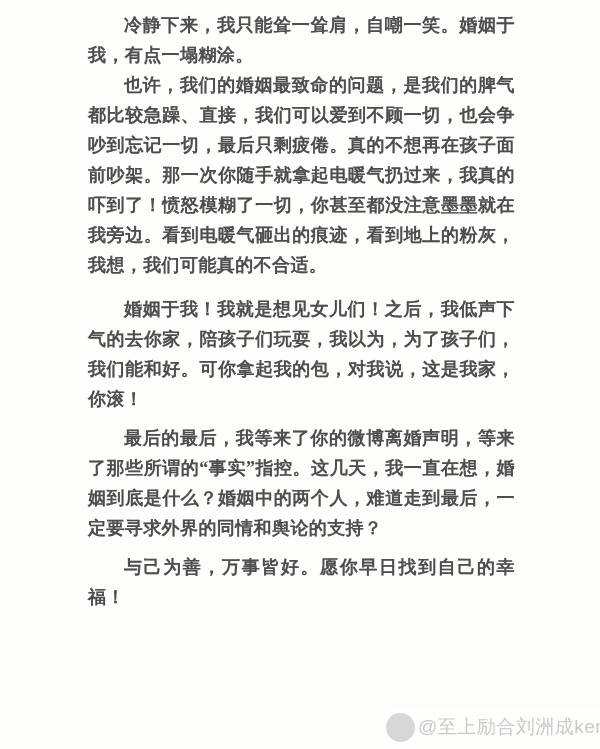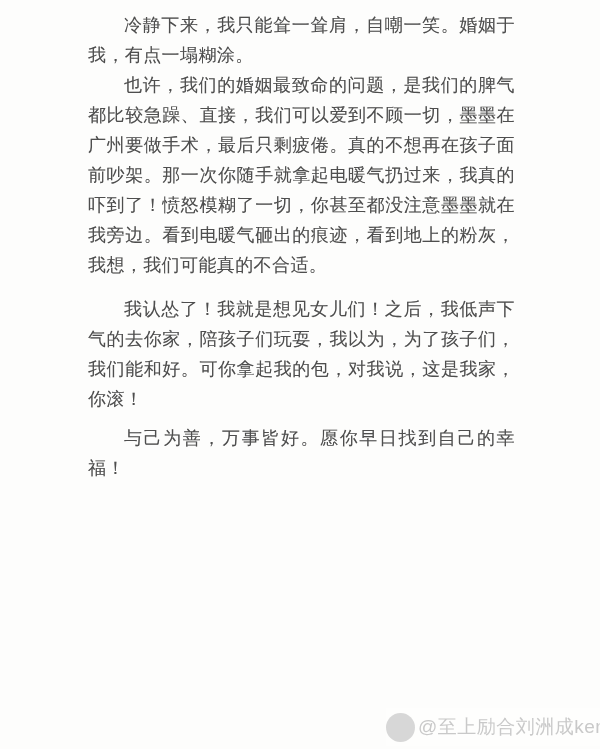--- a/index.html
+++ b/index.html
@@ -23,20 +23,21 @@
     line-height: 30px;
     letter-spacing: 0.4px;
     color: #4e4e4e;
     text-align: justify;
     text-justify: inter-ideograph;
   }
   .letter p {
     margin: 0;
     text-indent: 2em;
     text-shadow: 0 0 0.5px rgba(100,100,100,0.35);
+    font-weight: bold;
   }
   .letter p.gap-lg { margin-top: 18px; }
   .letter p.gap-md { margin-top: 14px; }
   .letter p.gap-sm { margin-top: 9px; }
 
   .watermark {
     position: absolute;
     left: 386px;
     top: 708px;
     height: 38px;
@@ -60,21 +61,22 @@
     color: rgba(198,198,198,0.95);
     white-space: nowrap;
     letter-spacing: 0.5px;
   }
 </style>
 </head>
 <body>
 
 <div class="letter">
   <p>冷静下来，我只能耸一耸肩，自嘲一笑。婚姻于我，有点一塌糊涂。</p>
-  <p>也许，我们的婚姻最致命的问题，是我们的脾气都比较急躁、直接，我们可以爱到不顾一切，墨墨在广州要做手术，最后只剩疲倦。真的不想再在孩子面前吵架。那一次你随手就拿起电暖气扔过来，我真的吓到了！愤怒模糊了一切，你甚至都没注意墨墨就在我旁边。看到电暖气砸出的痕迹，看到地上的粉灰，我想，我们可能真的不合适。</p>
-  <p class="gap-md">我认怂了！我就是想见女儿们！之后，我低声下气的去你家，陪孩子们玩耍，我以为，为了孩子们，我们能和好。可你拿起我的包，对我说，这是我家，你滚！</p>
+  <p>也许，我们的婚姻最致命的问题，是我们的脾气都比较急躁、直接，我们可以爱到不顾一切，也会争吵到忘记一切，最后只剩疲倦。真的不想再在孩子面前吵架。那一次你随手就拿起电暖气扔过来，我真的吓到了！愤怒模糊了一切，你甚至都没注意墨墨就在我旁边。看到电暖气砸出的痕迹，看到地上的粉灰，我想，我们可能真的不合适。</p>
+  <p class="gap-md">婚姻于我！我就是想见女儿们！之后，我低声下气的去你家，陪孩子们玩耍，我以为，为了孩子们，我们能和好。可你拿起我的包，对我说，这是我家，你滚！</p>
+  <p class="gap-sm">最后的最后，我等来了你的微博离婚声明，等来了那些所谓的“事实”指控。这几天，我一直在想，婚姻到底是什么？婚姻中的两个人，难道走到最后，一定要寻求外界的同情和舆论的支持？</p>
   <p class="gap-sm">与己为善，万事皆好。愿你早日找到自己的幸福！</p>
 </div>
 
 <div class="watermark">
   <span class="wm-circle"></span>
   <span class="wm-text">@至上励合刘洲成kenny</span>
 </div>
 
 </body></html>

